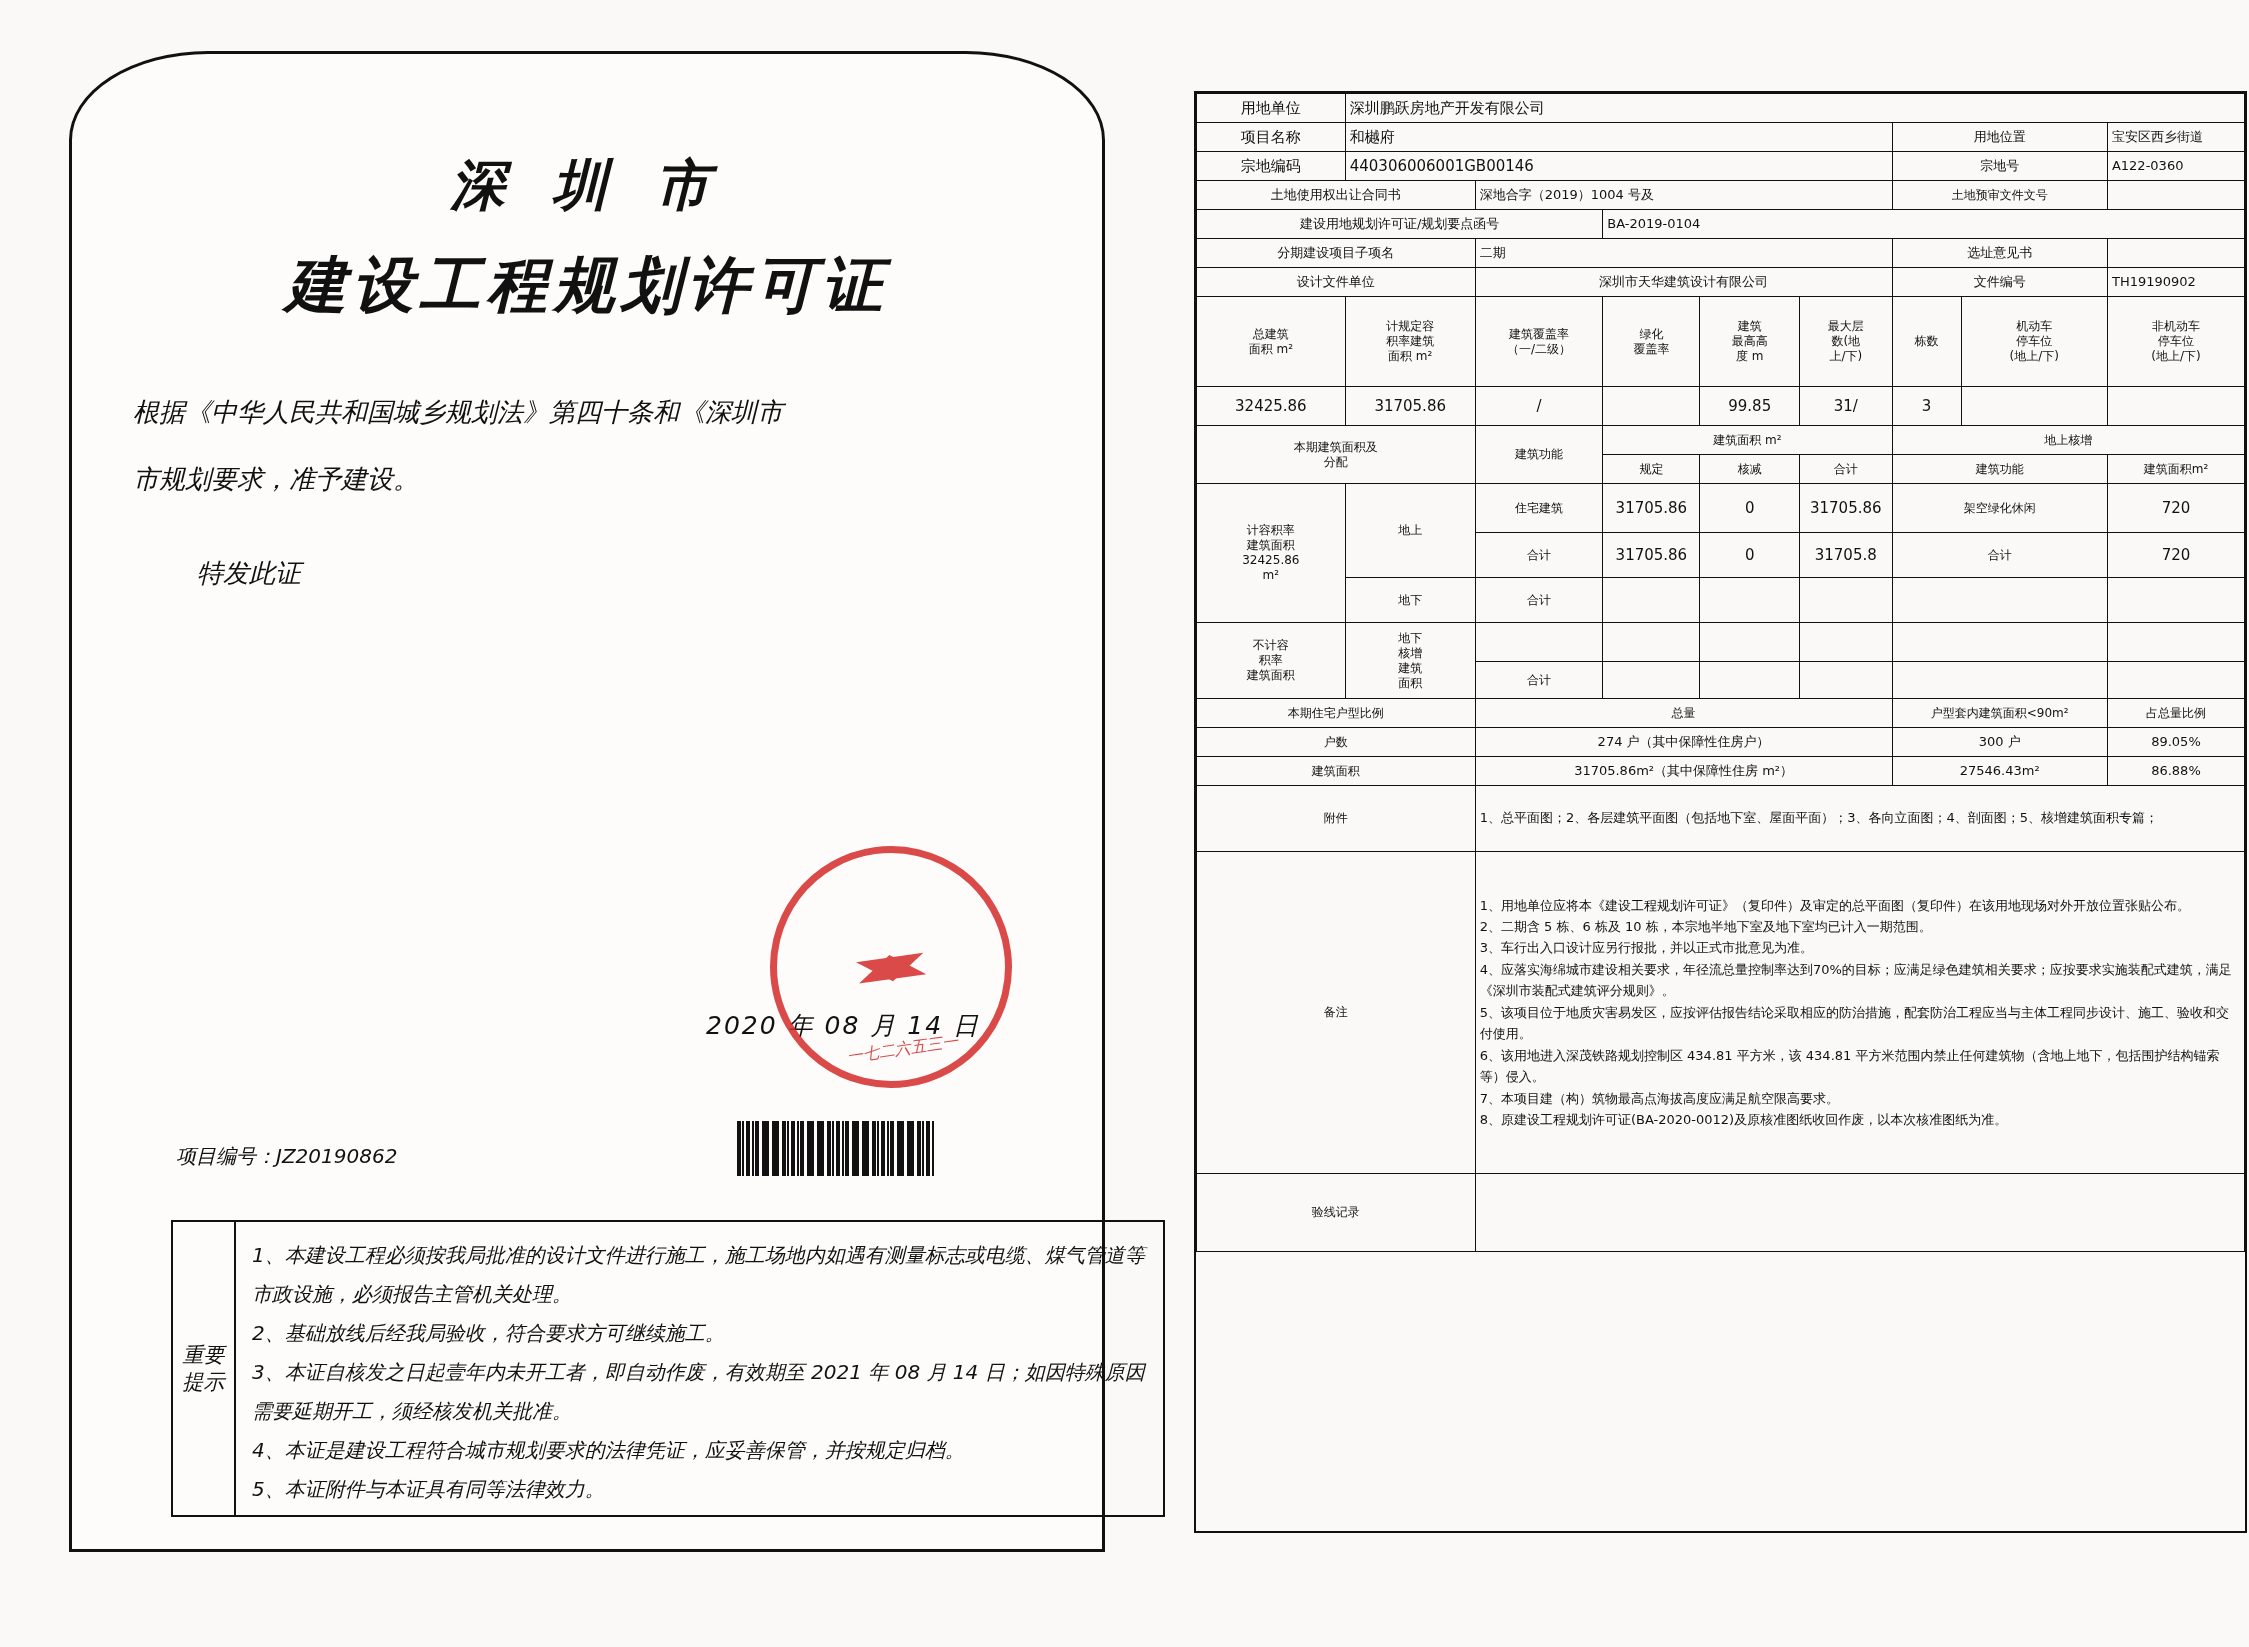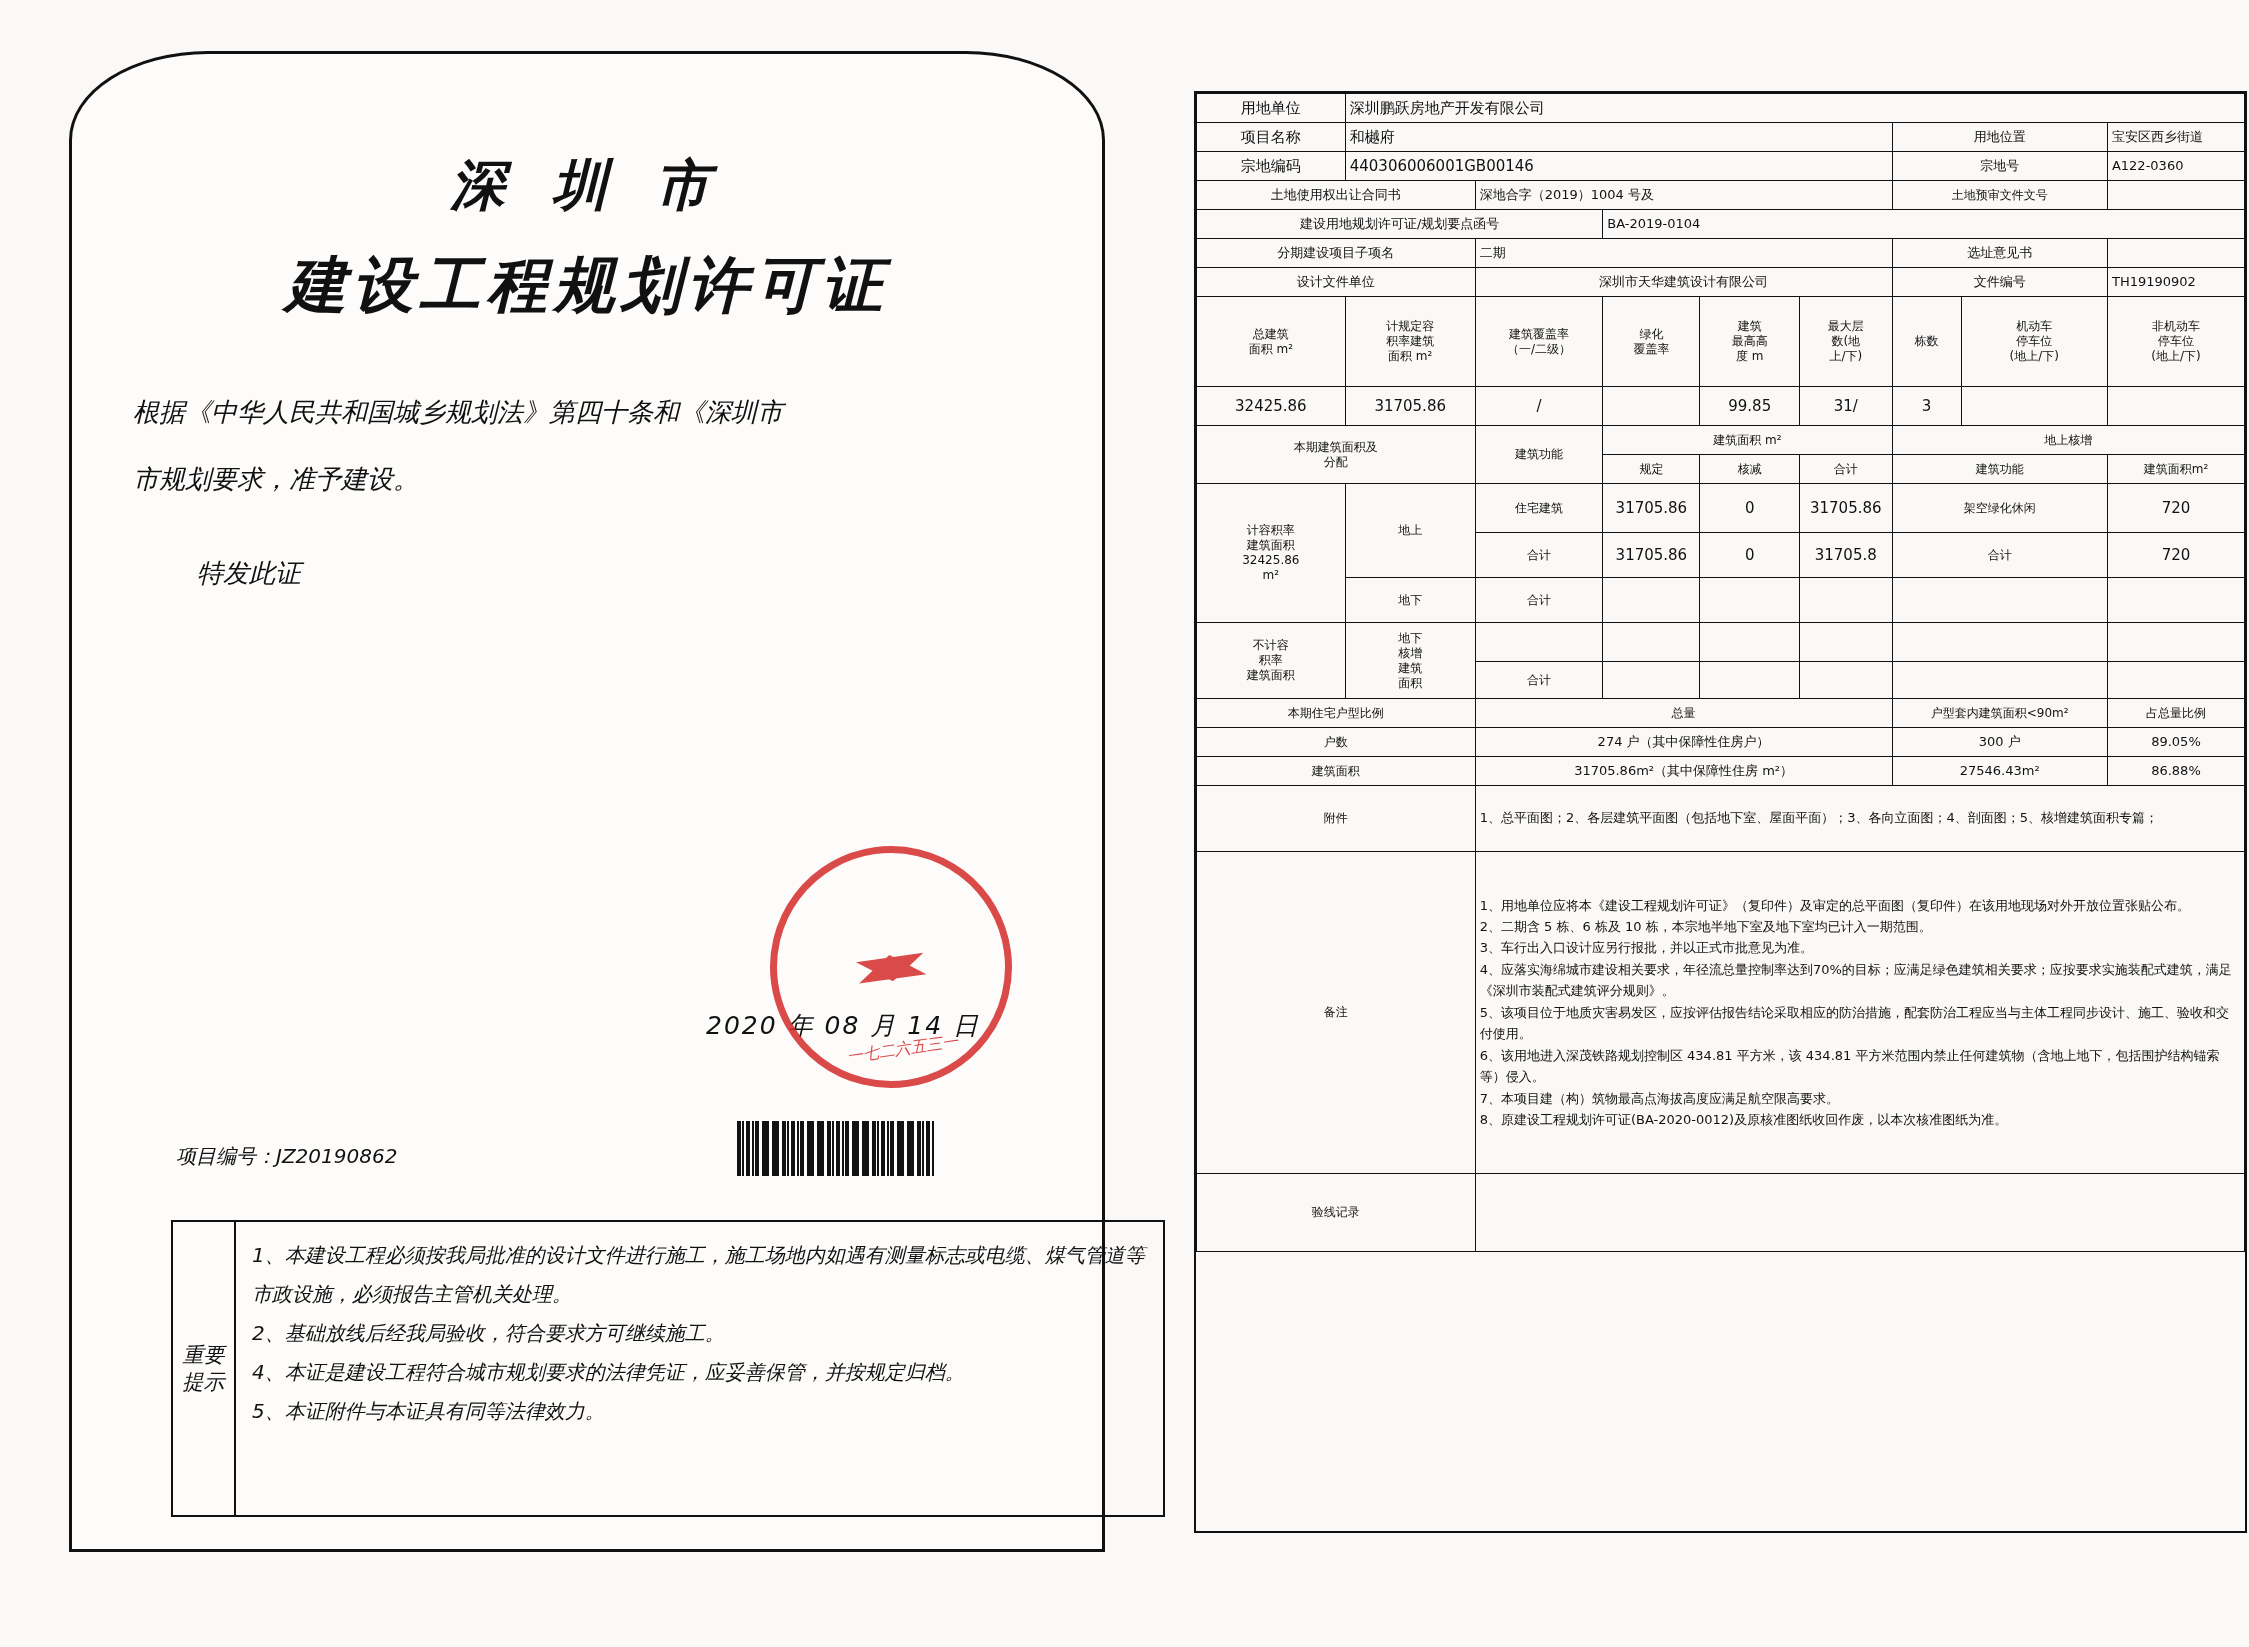--- a/index.html
+++ b/index.html
@@ -182,20 +182,21 @@
 
       <div class="cert-projno">
         <span>项目编号：</span><span>JZ20190862</span>
       </div>
 
       <div class="notes">
         <div class="notes-label">重要<br>提示</div>
         <div class="notes-body">
           <p>1、本建设工程必须按我局批准的设计文件进行施工，施工场地内如遇有测量标志或电缆、煤气管道等市政设施，必须报告主管机关处理。</p>
           <p>2、基础放线后经我局验收，符合要求方可继续施工。</p>
+          <p>3、本证自核发之日起壹年内未开工者，即自动作废，有效期至 2021 年 08 月 14 日；如因特殊原因需要延期开工，须经核发机关批准。</p>
           <p>4、本证是建设工程符合城市规划要求的法律凭证，应妥善保管，并按规定归档。</p>
           <p>5、本证附件与本证具有同等法律效力。</p>
         </div>
       </div>
     </div>
   </div>
 
   <div class="form">
     <table class="f">
       <colgroup>

